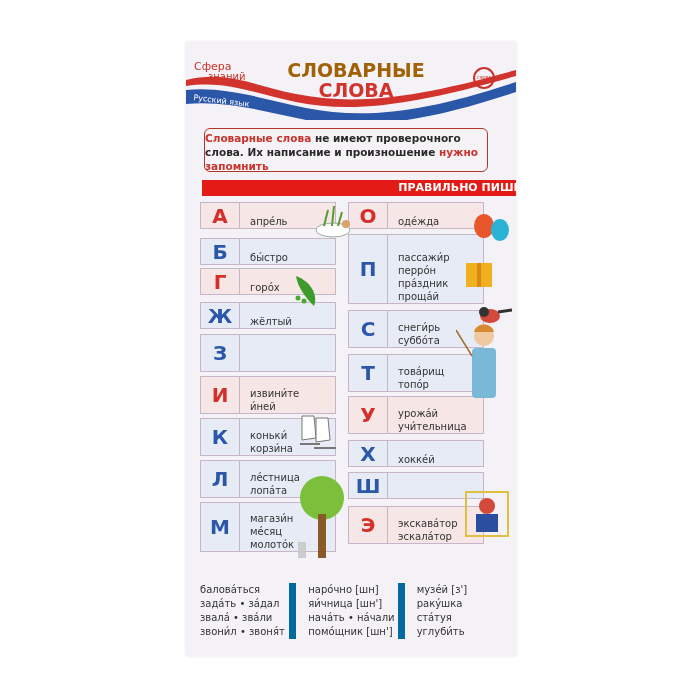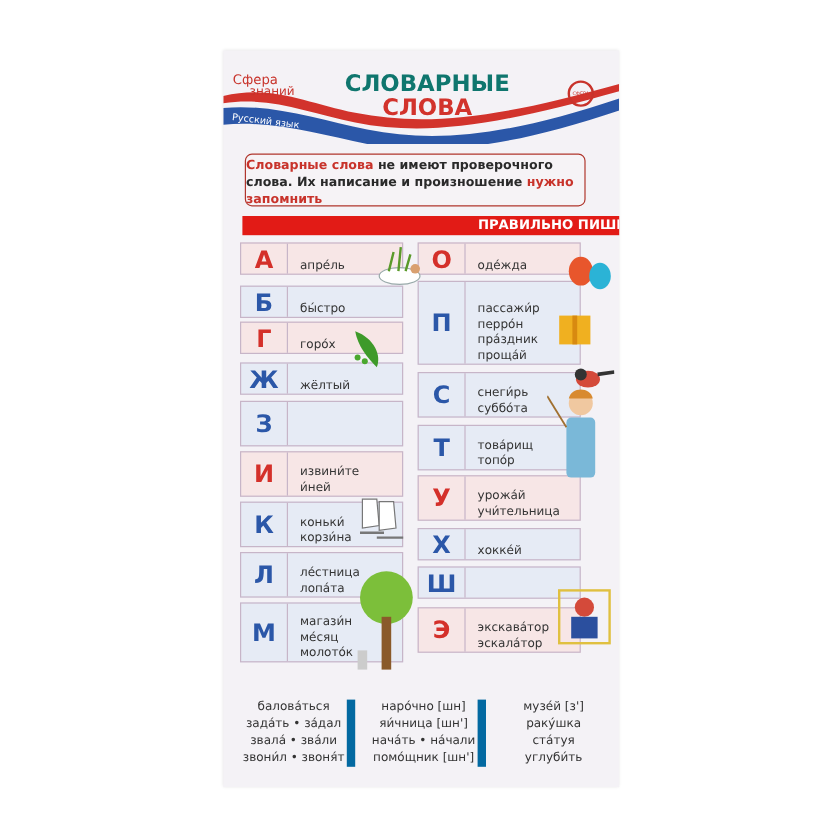--- a/index.html
+++ b/index.html
@@ -8,21 +8,21 @@
   .card { position:absolute; left:186px; top:42px; width:330px; height:614px;
           background:#f4f2f6; box-shadow:0 0 3px rgba(0,0,0,0.12); overflow:hidden; }
   
   .hdr { position:absolute; left:0; top:0; width:330px; height:78px; }
   .hdr svg { position:absolute; left:0; top:0; }
   .brand { position:absolute; left:8px; top:20px; color:#c8332b; font-size:11px; line-height:10px; }
   .brand .b2 { display:block; padding-left:14px; font-size:10px; }
   .subject { position:absolute; left:8px; top:51px; color:#fff; font-size:8px; transform:rotate(7deg); transform-origin:left top; }
   .title { position:absolute; left:100px; top:18px; width:140px; text-align:center;
            font-weight:bold; font-size:19px; line-height:20px; }
-  .title .t1 { color:#0f766e; display:block; }
+  .title .t1 { color:#a16207; display:block; }
   .title .t2 { color:#d2332c; display:block; }
   .logo-r { position:absolute; left:287px; top:25px; width:18px; height:18px; border-radius:50%;
             border:2px solid #c8332b; font-size:4px; color:#c8332b; text-align:center; line-height:18px; }
   
   .rule { position:absolute; left:18px; top:86px; width:284px; height:44px; border:1.5px solid #b0362d;
           border-radius:6px; padding:2px 0; box-sizing:border-box; font-weight:bold; font-size:10.5px;
           line-height:14px; color:#2a2a2a; background:#f6f3f6; }
   .rule .red { color:#c8332b; }
   
   .bar { position:absolute; left:16px; width:330px; height:16px; color:#fff; font-weight:bold;
@@ -33,21 +33,21 @@
   .row { position:absolute; display:flex; border:1px solid #c7b5c8; box-sizing:border-box; }
   .row .L { width:38px; border-right:1px solid #c7b5c8; display:flex; align-items:center;
             justify-content:center; font-weight:bold; font-size:20px; }
   .row .W { flex:1; padding-left:10px; display:flex; flex-direction:column; justify-content:flex-end;
             font-size:10px; line-height:13px; color:#333; }
   .row.pink { background:#f7e6e6; }
   .row.blue { background:#e6ebf5; }
   .row.pink .L { color:#d4302a; }
   .row.blue .L { color:#2b57a8; }
   
-  .speak { position:absolute; left:10px; top:541px; width:310px; display:flex;text-align:center; }
+  .speak { position:absolute; left:10px; top:541px; width:310px; display:flex; }
   .speak .col { flex:1; font-size:10px; line-height:14px; color:#333; padding-left:4px; }
   .speak .col + .col { border-left:7px solid #0369a1; padding-left:12px; }
   .deco { position:absolute; }
 </style>
 </head>
 <body>
 
 <div class="card">
 
   <div class="hdr">

